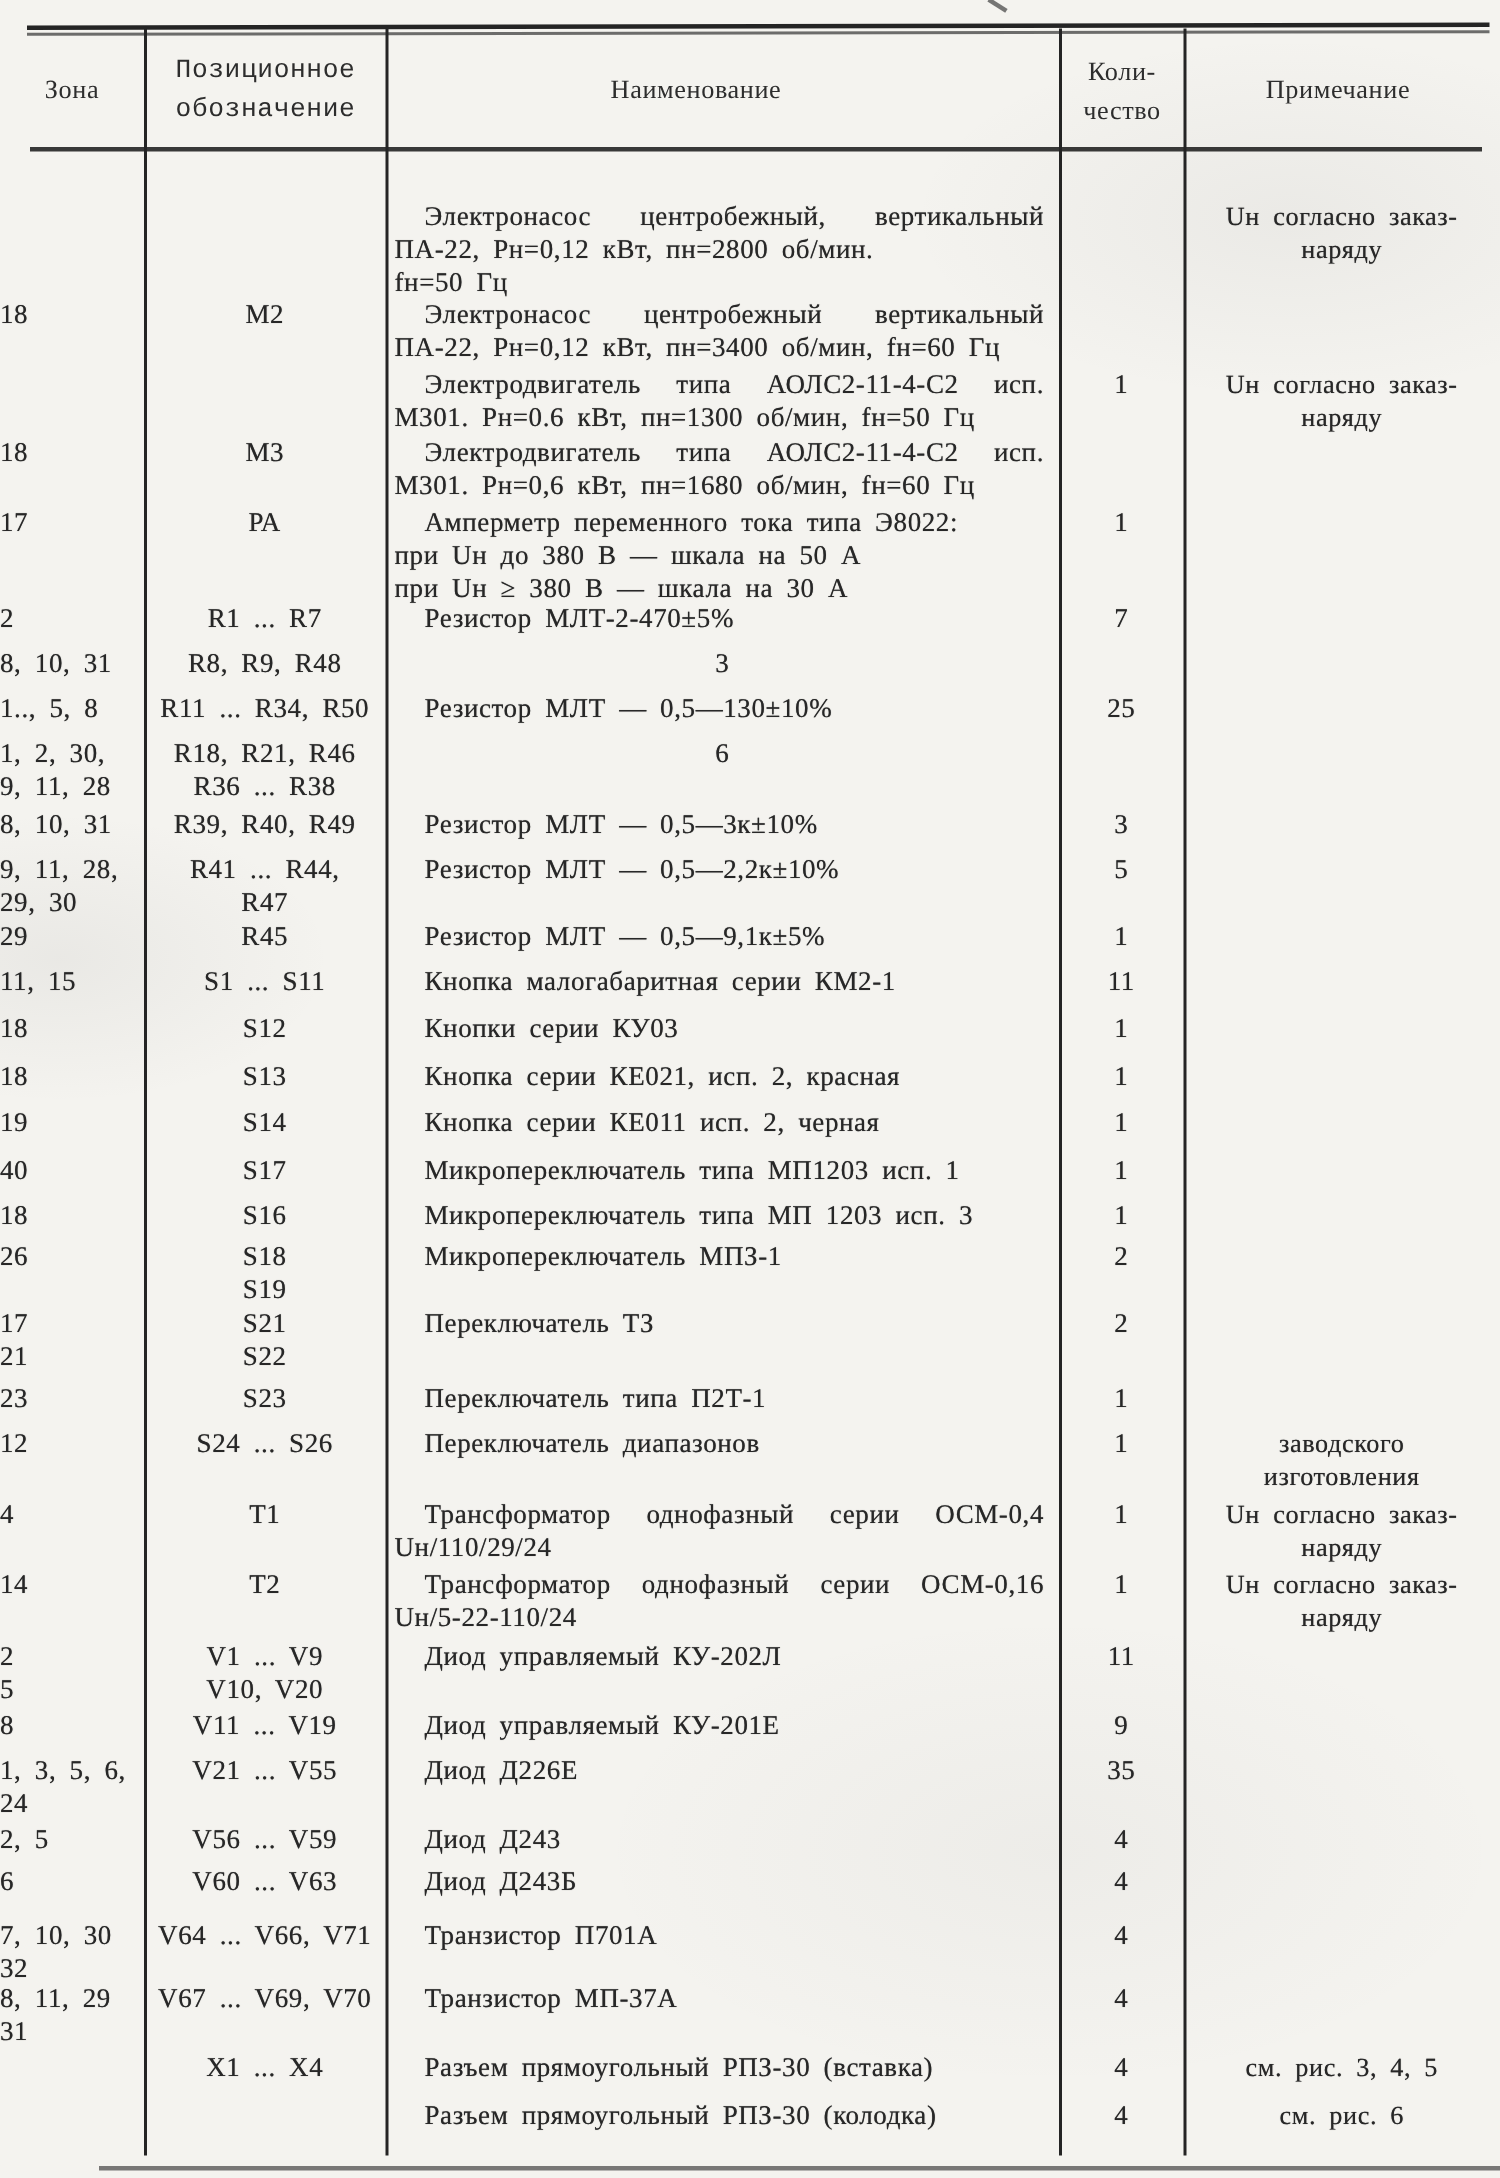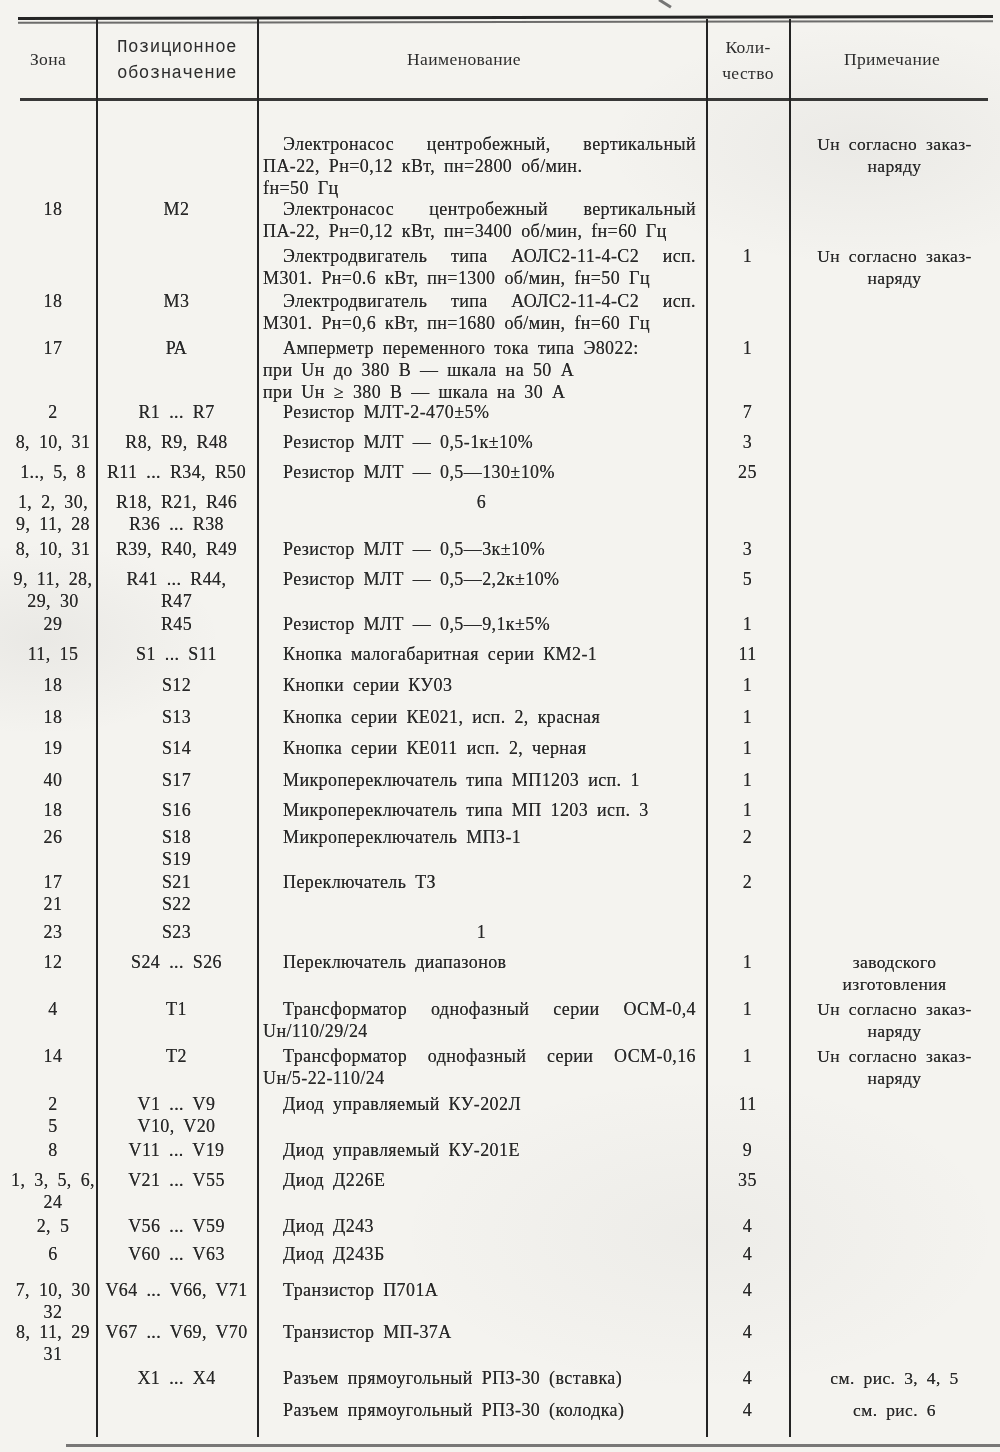--- a/index.html
+++ b/index.html
@@ -44,21 +44,21 @@
   .h-note{left:790px;top:46px;width:204px;}
   .row{
     position:absolute;left:0;width:1000px;
     display:grid;grid-template-columns:96px 161px 449px 83px 211px;
     align-items:start;
   }
   .cell{
     font-size:18px;line-height:22px;letter-spacing:.4px;word-spacing:4px;
     text-shadow:0 0 .5px rgba(45,45,45,.75);
   }
-  .cell.zone{text-align:center;padding-left:10px;}
+  .cell.zone{text-align:left;}
   .cell.pos{text-align:center;}
   .cell.name{padding-left:6px;padding-right:10px;}
   .cell.name .line:first-child{text-indent:20px;}
   .cell.name .line.just{text-align:justify;text-align-last:justify;}
   .cell.qty{text-align:center;}
   .cell.note{text-align:center;font-size:17.5px;}
 </style>
 </head>
 <body>
 
@@ -173,23 +173,20 @@
         </div>
         <div class="cell note"></div>
       </div>
       <div class="row" style="top: 431px;">
         <div class="cell zone">
           <div class="line">8, 10, 31</div>
         </div>
         <div class="cell pos">
           <div class="line">R8, R9, R48</div>
         </div>
-        <div class="cell name">
-          <div class="line">Резистор МЛТ — 0,5-1к±10%</div>
-        </div>
         <div class="cell qty">
           <div class="line">3</div>
         </div>
         <div class="cell note"></div>
       </div>
       <div class="row" style="top: 461px;">
         <div class="cell zone">
           <div class="line">1.., 5, 8</div>
         </div>
         <div class="cell pos">
@@ -386,20 +383,23 @@
           <div class="line">2</div>
         </div>
         <div class="cell note"></div>
       </div>
       <div class="row" style="top: 921px;">
         <div class="cell zone">
           <div class="line">23</div>
         </div>
         <div class="cell pos">
           <div class="line">S23</div>
+        </div>
+        <div class="cell name">
+          <div class="line">Переключатель типа П2Т-1</div>
         </div>
         <div class="cell qty">
           <div class="line">1</div>
         </div>
         <div class="cell note"></div>
       </div>
       <div class="row" style="top: 951px;">
         <div class="cell zone">
           <div class="line">12</div>
         </div>

